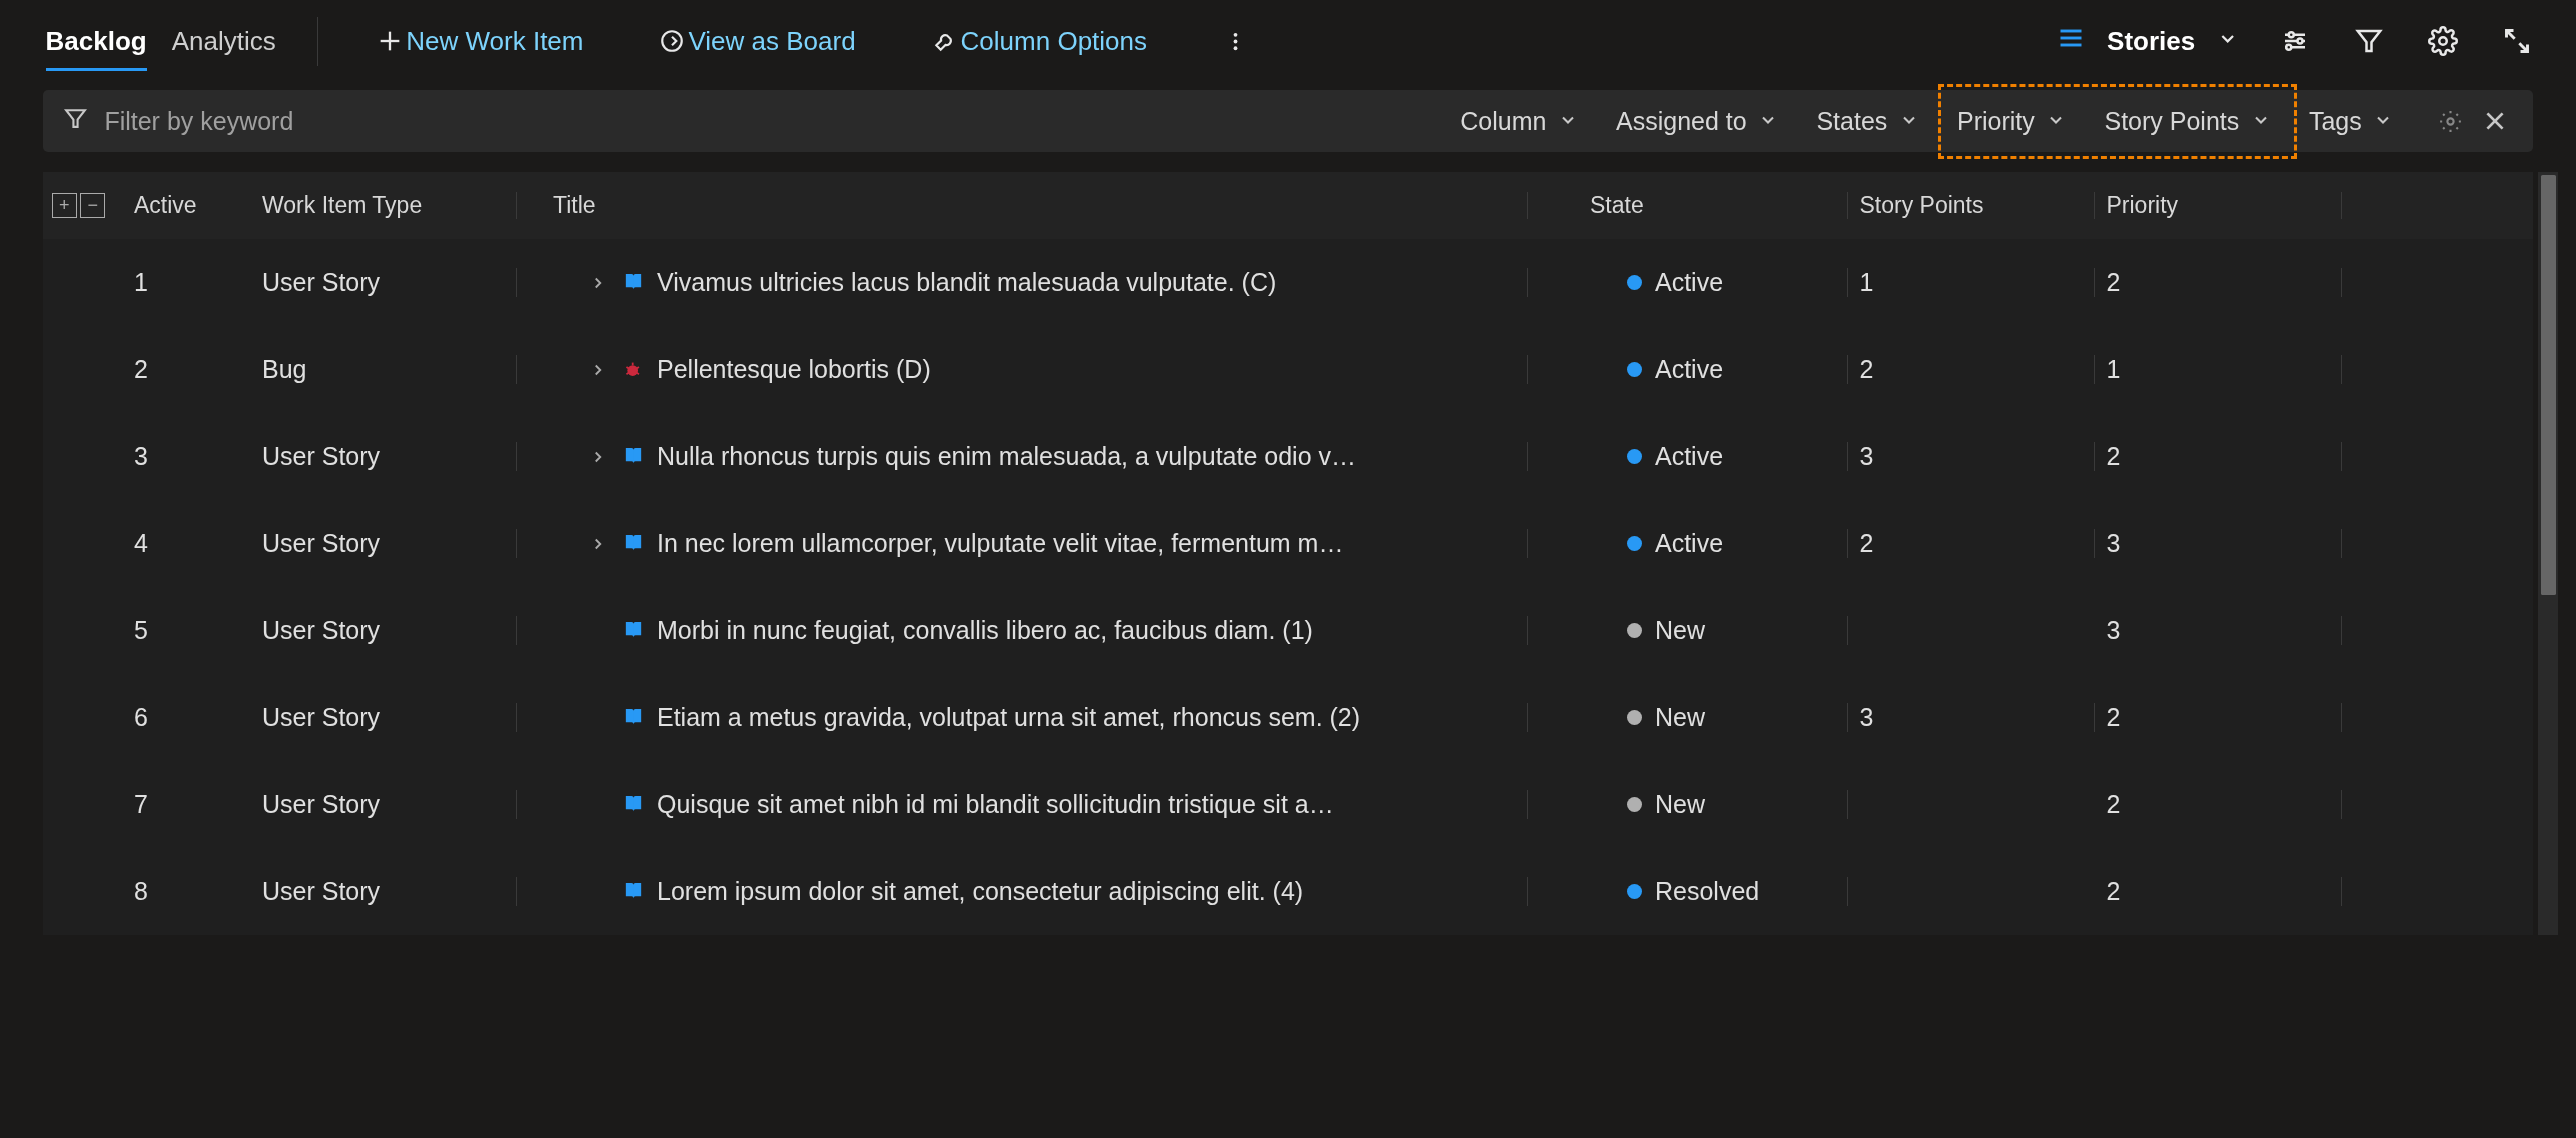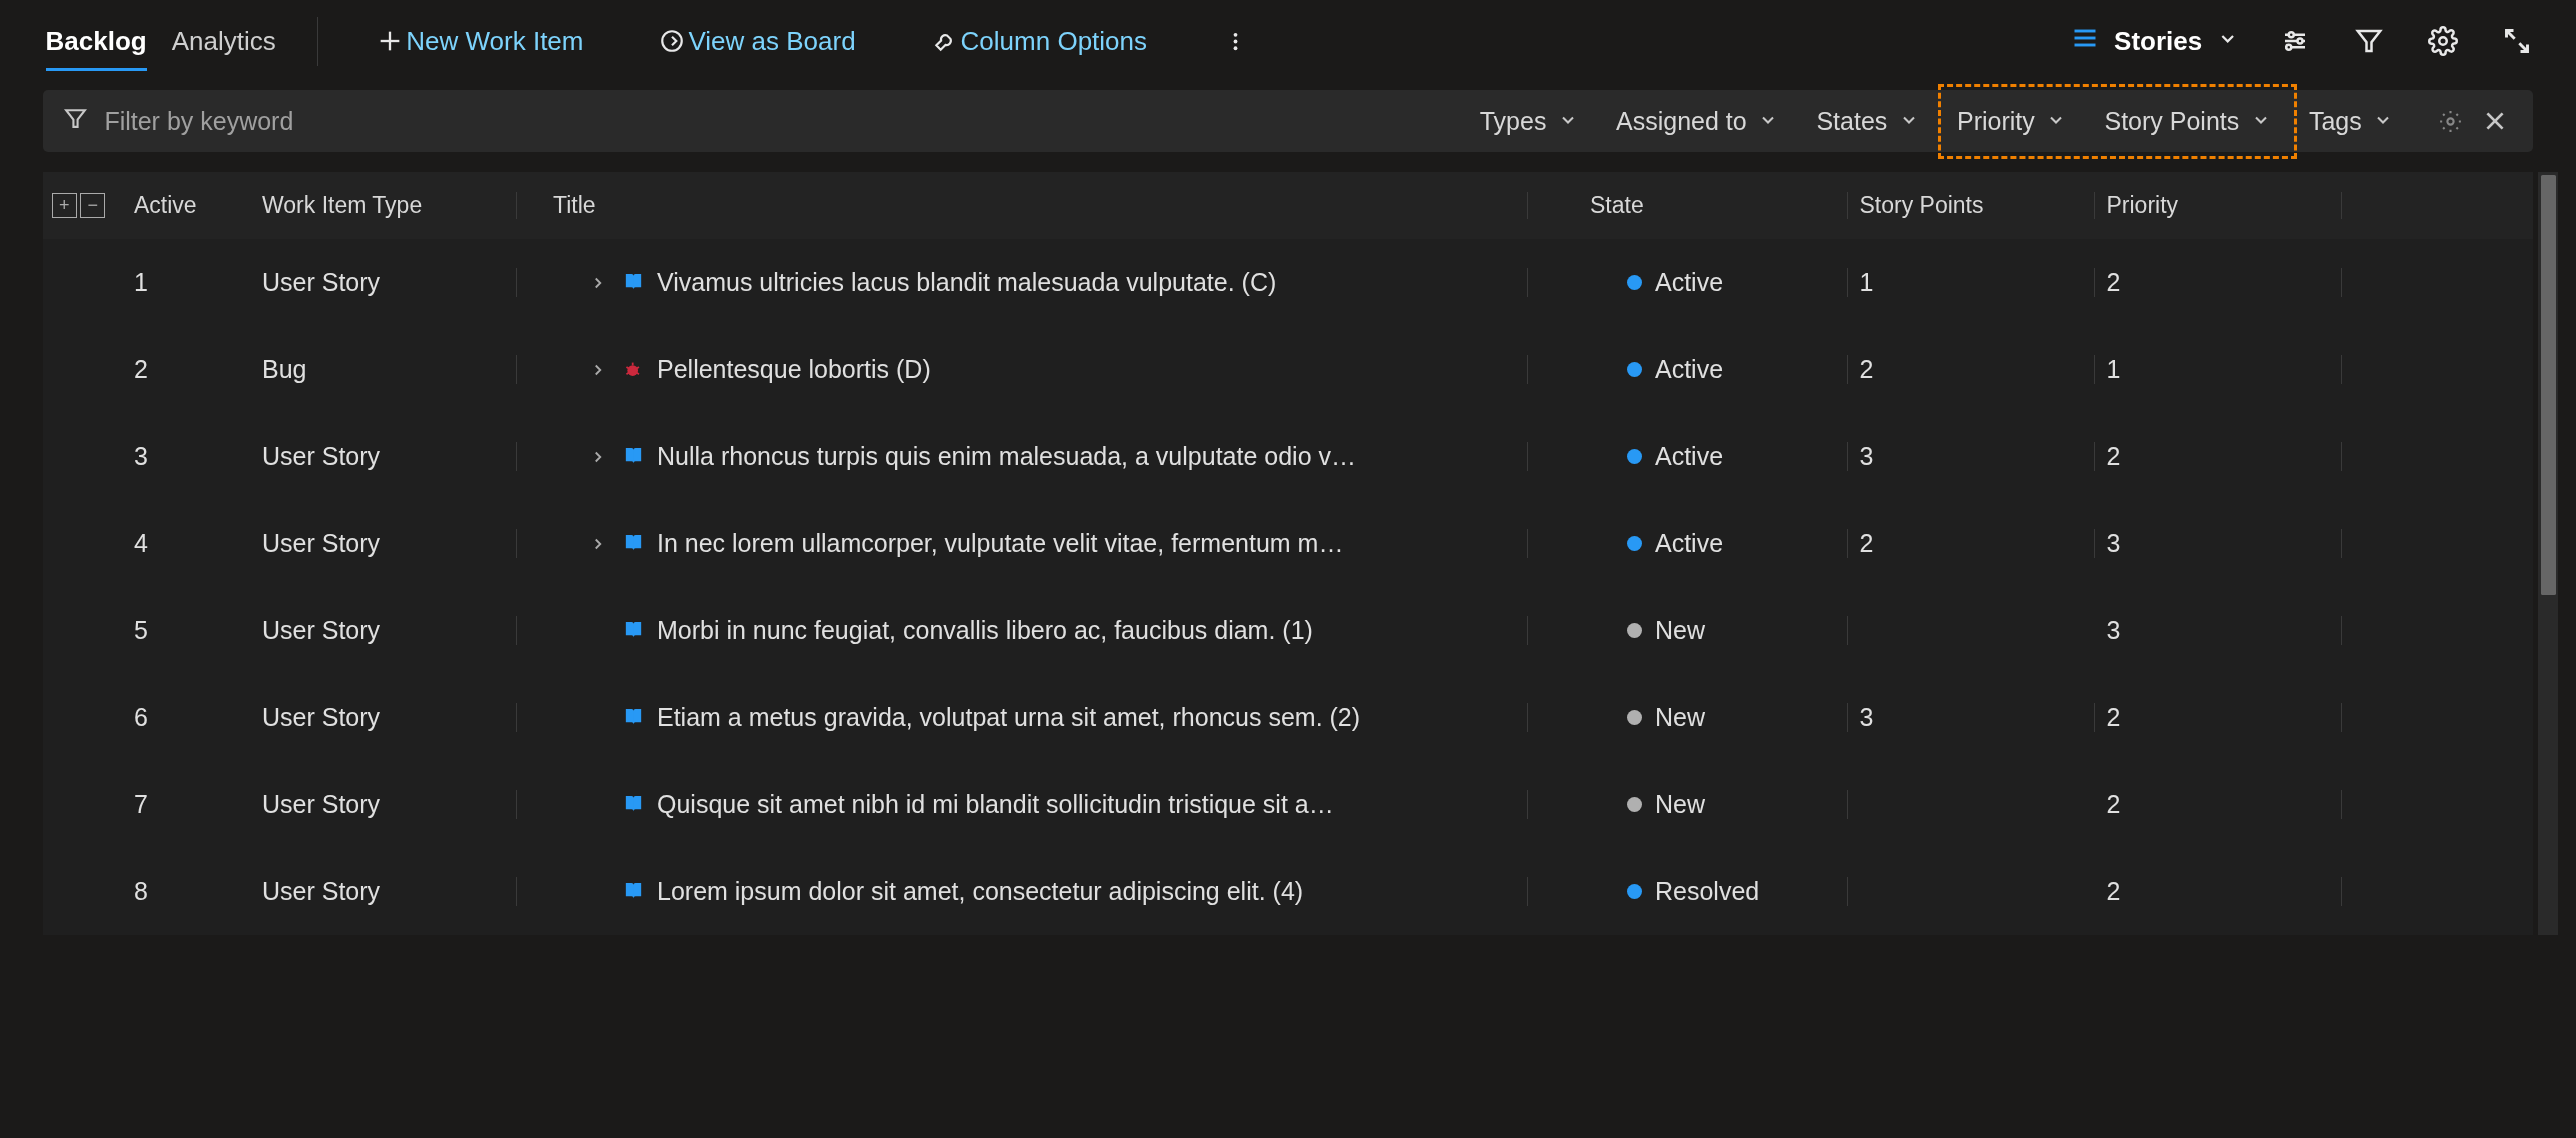--- a/index.html
+++ b/index.html
@@ -50,21 +50,21 @@
   padding: 8.2px 16.4px;
   font-size: 26px;
   color: #7dd3fc;
   cursor: pointer;
   border-radius: 3.3px;
 }
 .tool-icon { width: 30px; height: 30px; display: inline-flex; align-items: center; justify-content: center; }
 .spacer { flex: 1; }
 .right-tools { display: flex; align-items: center; gap: 38px; padding-right: 16.4px; }
 .stories-btn {
-  display: flex; align-items: center; gap: 15px;
+  display: flex; align-items: center; gap: 22px;
   font-size: 26px; font-weight: 600; color: #fff; cursor: pointer;
 }
 .icon-btn { width: 36px; height: 36px; display: flex; align-items: center; justify-content: center; cursor: pointer; color: #e8e8e8; }
 
 .filter-bar {
   margin: 8.2px 43px 0 43px;
   background: #2a2a2a;
   height: 62px;
   border-radius: 5px;
   display: flex;
@@ -236,21 +236,21 @@
     <span>
       <svg viewBox="0 0 24 24" width="25" height="25" stroke="#c8c8c8" stroke-width="2" fill="none">
           <polygon points="3 4 21 4 14 13 14 20 10 20 10 13 3 4"></polygon>
         </svg>
     </span>
     <input class="filter-input" placeholder="Filter by keyword" style="">
   </div>
   <div class="filter-spacer"></div>
 
   <div class="filter-chip">
-    <span>Types</span>
+    <span>Column</span>
     <span><svg viewBox="0 0 24 24" width="20" height="20" stroke="#c8c8c8" stroke-width="2.5" fill="none">
           <polyline points="6 9 12 15 18 9"></polyline>
         </svg></span>
   </div>
   <div class="filter-chip">
     <span>Assigned to</span>
     <span><svg viewBox="0 0 24 24" width="20" height="20" stroke="#c8c8c8" stroke-width="2.5" fill="none">
           <polyline points="6 9 12 15 18 9"></polyline>
         </svg></span>
   </div>

